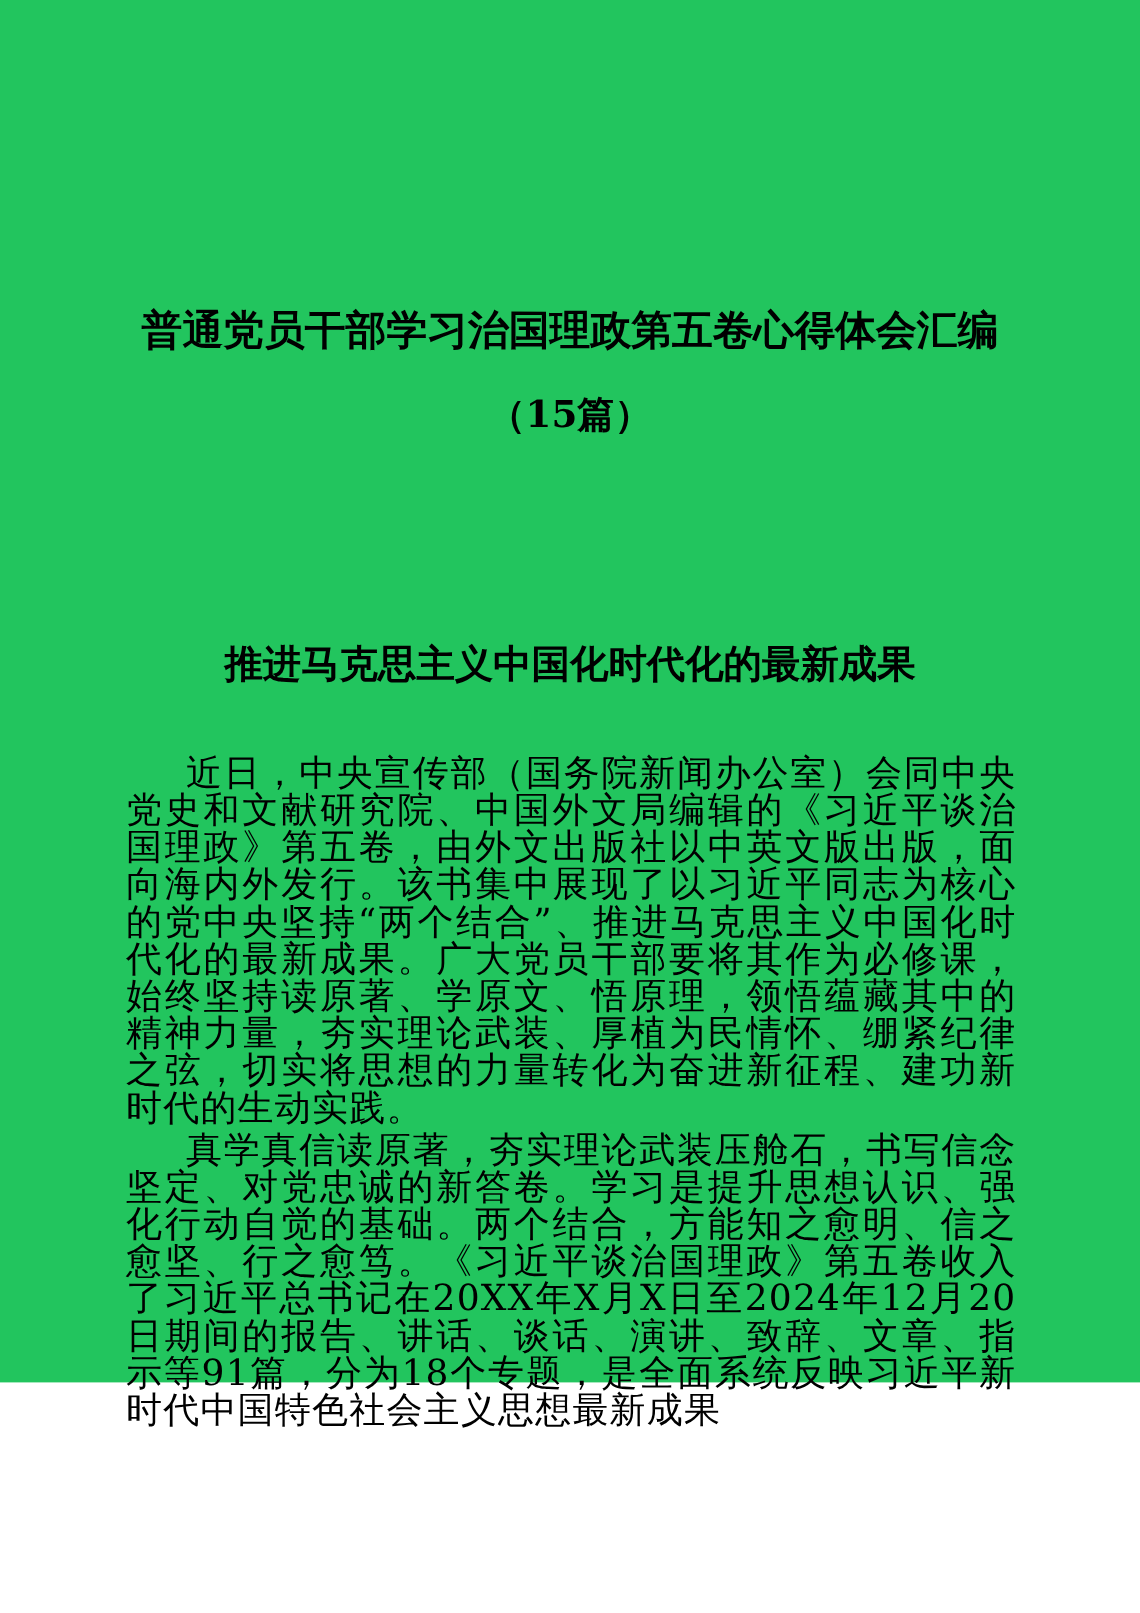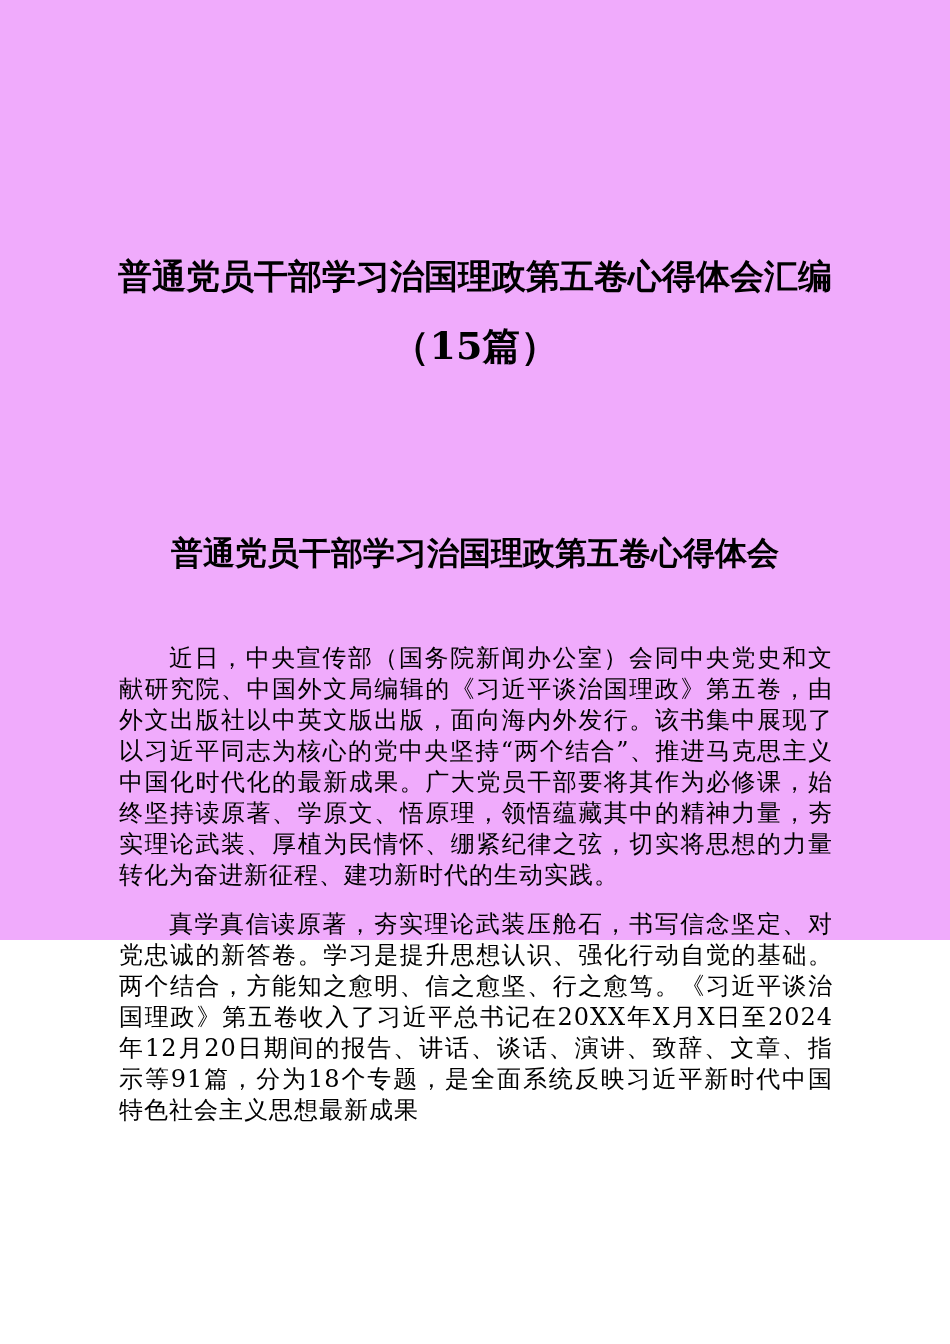--- a/index.html
+++ b/index.html
@@ -13,76 +13,76 @@
       position: relative;
       overflow: hidden;
       color: #000000;
       font-family: "DejaVu Serif", "Liberation Serif", serif;
     }
     .page {
       position: absolute;
       left: 0;
       top: 0;
       width: 950px;
-      height: 940px;
-      background: #f0abfc;
+      height: 1152px;
+      background: #22c55e;
     }
     .doc-title {
       position: absolute;
       left: 0;
       width: 950px;
       text-align: center;
       font-weight: bold;
       font-size: 34px;
       line-height: 40px;
       letter-spacing: 0px;
       white-space: nowrap;
     }
     .doc-title.main {
       top: 256px;
     }
     .doc-title.count {
       top: 326px;
-      font-size: 38px;
+      font-size: 31px;
       font-weight: bold;
     }
     .article-title {
       position: absolute;
       left: 0;
       width: 950px;
       top: 533px;
       text-align: center;
       font-weight: bold;
       font-size: 32px;
       line-height: 40px;
       white-space: nowrap;
     }
     .article-body {
       position: absolute;
       left: 101px;
       top: 625px;
       width: 750px;
     }
     .para {
-      margin: 18px;
-      font-size: 24px;
+      margin: 4px;
+      font-size: 30px;
       line-height: 31px;
       text-align: justify;
       text-align-last: left;
       text-indent: 50px;
       letter-spacing: 1px;
       word-break: break-all;
     }
   </style>
 </head>
 <body>
 
 <div class="page">
   <div class="doc-title main">普通党员干部学习治国理政第五卷心得体会汇编</div>
   <div class="doc-title count">（15篇）</div>
 
-  <div class="article-title">普通党员干部学习治国理政第五卷心得体会</div>
+  <div class="article-title">推进马克思主义中国化时代化的最新成果</div>
 
   <div class="article-body">
     <p class="para">近日，中央宣传部（国务院新闻办公室）会同中央党史和文献研究院、中国外文局编辑的《习近平谈治国理政》第五卷，由外文出版社以中英文版出版，面向海内外发行。该书集中展现了以习近平同志为核心的党中央坚持“两个结合”、推进马克思主义中国化时代化的最新成果。广大党员干部要将其作为必修课，始终坚持读原著、学原文、悟原理，领悟蕴藏其中的精神力量，夯实理论武装、厚植为民情怀、绷紧纪律之弦，切实将思想的力量转化为奋进新征程、建功新时代的生动实践。</p>
     <p class="para">真学真信读原著，夯实理论武装压舱石，书写信念坚定、对党忠诚的新答卷。学习是提升思想认识、强化行动自觉的基础。两个结合，方能知之愈明、信之愈坚、行之愈笃。《习近平谈治国理政》第五卷收入了习近平总书记在20XX年X月X日至2024年12月20日期间的报告、讲话、谈话、演讲、致辞、文章、指示等91篇，分为18个专题，是全面系统反映习近平新时代中国特色社会主义思想最新成果</p>
   </div>
 </div>
 
 </body></html>

